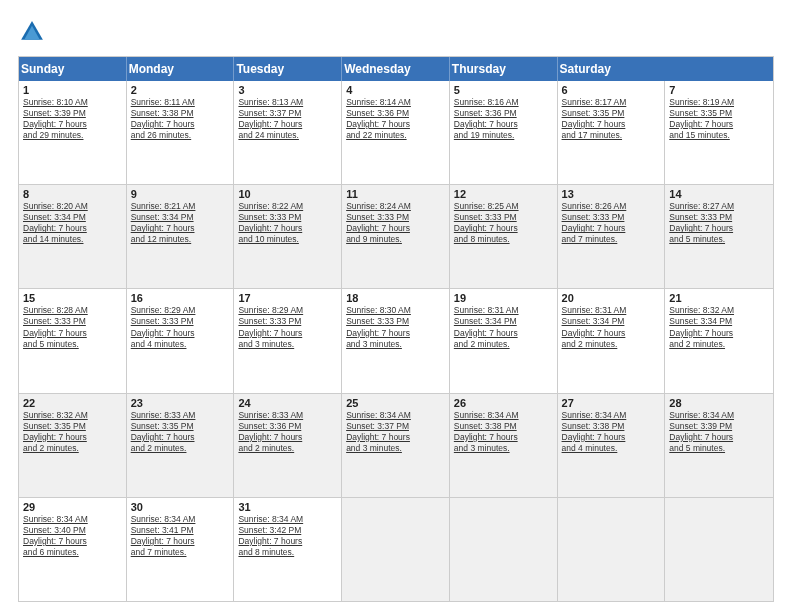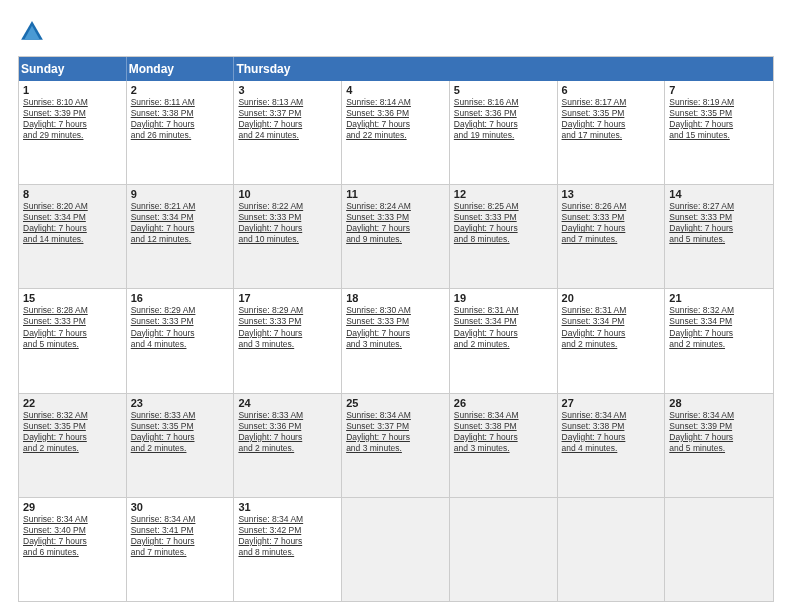--- a/index.html
+++ b/index.html
@@ -119,21 +119,24 @@
     <div class="title-block">
       <div class="main-title"></div>
       <div class="subtitle"></div>
     </div>
   </div>
 
   <div class="calendar">
     <div class="cal-header-row">
     <div class="cal-header-cell">Sunday</div>
         <div class="cal-header-cell">Monday</div>
+        <div class="cal-header-cell">Tuesday</div>
+        <div class="cal-header-cell">Wednesday</div>
         <div class="cal-header-cell">Thursday</div>
+        <div class="cal-header-cell">Saturday</div>
       </div>
     <div class="cal-body">
     <div class="cal-row">
           <div class="cal-cell">
             <span class="day-num">1</span>
             <div class="cell-text">Sunrise: 8:10 AM<br>Sunset: 3:39 PM<br>Daylight: 7 hours<br>and 29 minutes.</div>
           </div>
           <div class="cal-cell">
             <span class="day-num">2</span>
             <div class="cell-text">Sunrise: 8:11 AM<br>Sunset: 3:38 PM<br>Daylight: 7 hours<br>and 26 minutes.</div>

